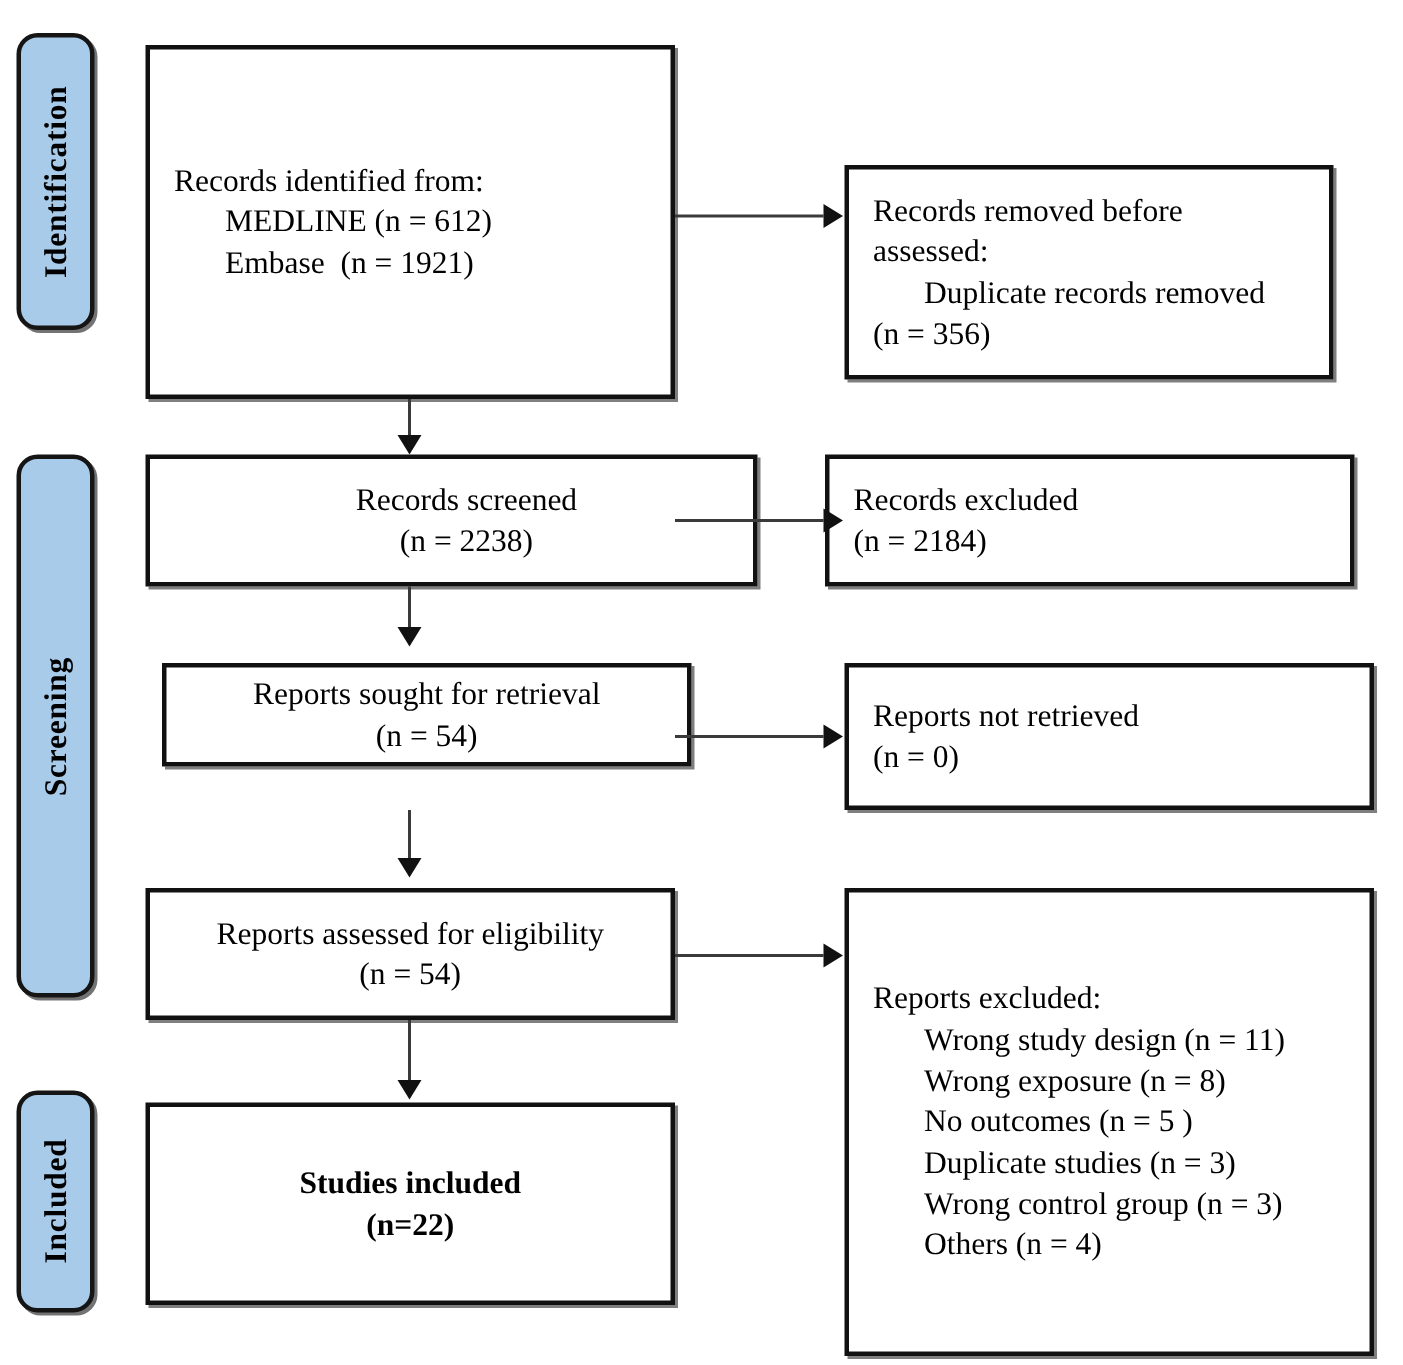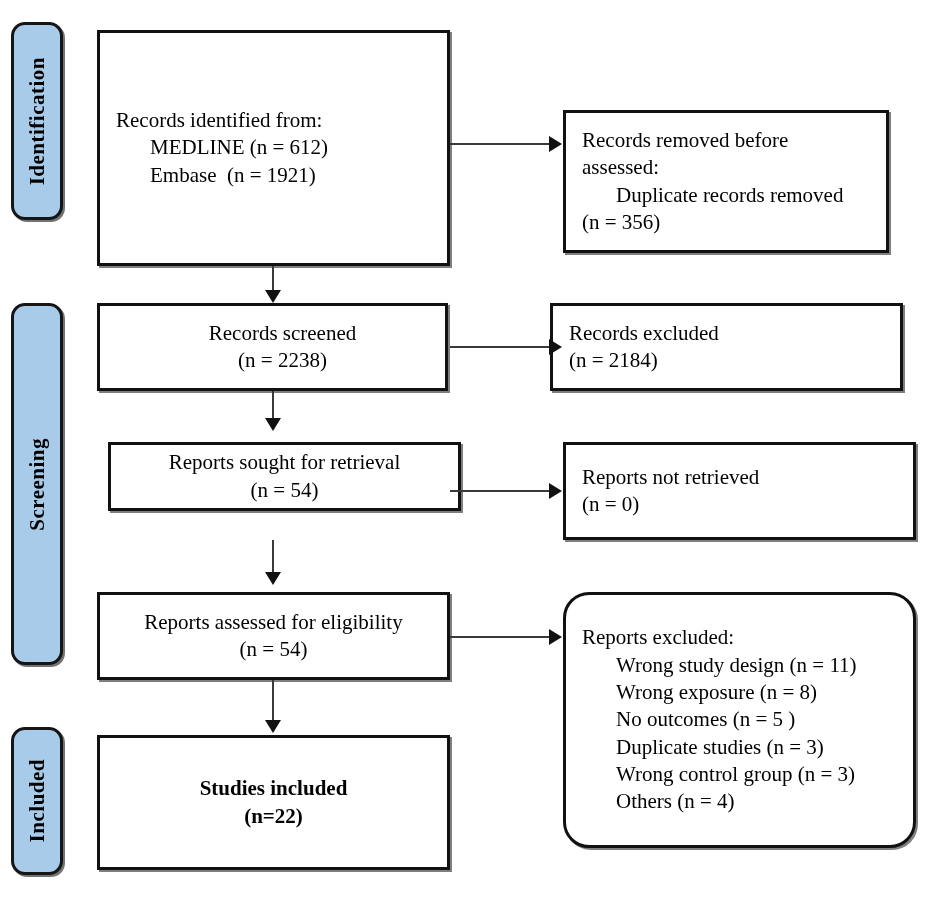--- a/index.html
+++ b/index.html
@@ -115,21 +115,21 @@
       <span class="box-line">(n = 356)</span>
     </div>
   </div>
 
   <div class="conn conn-h" style="left:450px; top:143px; width:99px;"></div>
   <div class="arrow-right" style="left:549px; top:136px;"></div>
 
   <div class="conn conn-v" style="left:272px; top:266px; height:24px;"></div>
   <div class="arrow-down" style="left:265px; top:290px;"></div>
 
-  <div class="flow-box center" style="left:97px; top:303px; width:351px; height:88px;padding-left:20px;">
+  <div class="flow-box center" style="left:97px; top:303px; width:408px; height:88px;padding-left:20px;">
     <div class="box-text">
       <span class="box-line">Records screened</span>
       <span class="box-line">(n = 2238)</span>
     </div>
   </div>
 
   <div class="flow-box left" style="left:550px; top:303px; width:353px; height:88px;">
     <div class="box-text">
       <span class="box-line">Records excluded</span>
       <span class="box-line">(n = 2184)</span>
@@ -162,21 +162,21 @@
   <div class="conn conn-v" style="left:272px; top:540px; height:32px;"></div>
   <div class="arrow-down" style="left:265px; top:572px;"></div>
 
   <div class="flow-box center" style="left:97px; top:592px; width:353px; height:88px;">
     <div class="box-text">
       <span class="box-line">Reports assessed for eligibility</span>
       <span class="box-line">(n = 54)</span>
     </div>
   </div>
 
-  <div class="flow-box left" style="left:563px; top:592px; width:353px; height:256px;border-radius:26px;">
+  <div class="flow-box left" style="left:563px; top:592px; width:353px; height:312px;">
     <div class="box-text">
       <span class="box-line">Reports excluded:</span>
       <span class="box-line indent">Wrong study design (n = 11)</span>
       <span class="box-line indent">Wrong exposure (n = 8)</span>
       <span class="box-line indent">No outcomes (n = 5 )</span>
       <span class="box-line indent">Duplicate studies (n = 3)</span>
       <span class="box-line indent">Wrong control group (n = 3)</span>
       <span class="box-line indent">Others (n = 4)</span>
     </div>
   </div>

